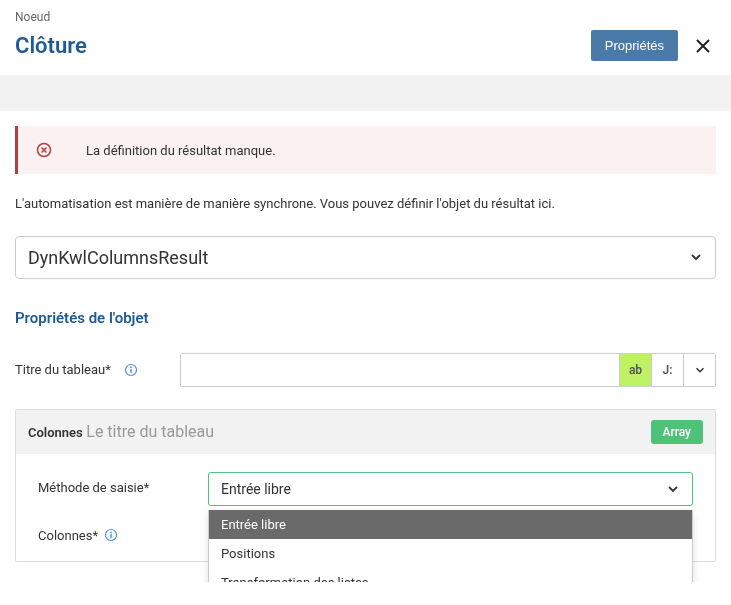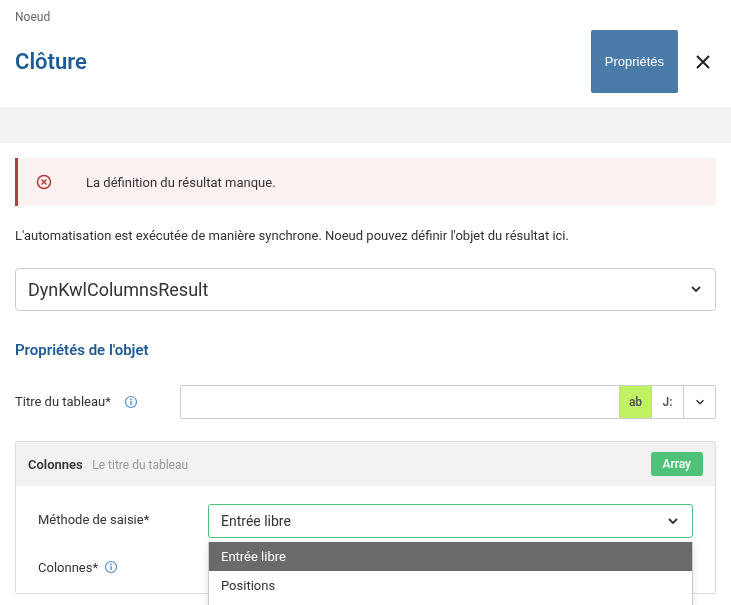--- a/index.html
+++ b/index.html
@@ -31,21 +31,21 @@
     }
     .title-actions {
       display: flex;
       align-items: center;
       gap: 12px;
     }
     .prop-btn {
       background: #4a7aa8;
       color: #fff;
       border: none;
-      padding: 24px 14px;
+      padding: 8px 14px;
       font-size: 13px;
       border-radius: 2px;
       cursor: pointer;
     }
     .close-icon {
       font-size: 22px;
       font-weight: 300;
       cursor: pointer;
       line-height: 1;
       padding: 2px 4px;
@@ -159,23 +159,23 @@
       display: flex;
       justify-content: space-between;
       align-items: center;
     }
     .panel-title {
       font-size: 13px;
       font-weight: 600;
       color: #333;
     }
     .panel-subtitle {
-      font-size: 12px;
+      font-size: 16px;
       color: #999;
-      margin-left: 6px;
+      margin-left: 0;
       font-weight: 400;
     }
     .array-badge {
       background: #4fc27a;
       color: #fff;
       padding: 5px 12px;
       font-size: 12px;
       border-radius: 3px;
       font-weight: 500;
     }
@@ -261,21 +261,21 @@
   <div class="alert">
     <span class="alert-icon">
       <svg width="16" height="16" viewBox="0 0 16 16">
         <circle cx="8" cy="8" r="6.5" stroke="#b83c3c" stroke-width="1.5" fill="none"></circle>
         <path d="M5.5 5.5 L10.5 10.5 M10.5 5.5 L5.5 10.5" stroke="#b83c3c" stroke-width="1.5"></path>
       </svg>
     </span>
     <span class="alert-text">La définition du résultat manque.</span>
   </div>
 
-  <div class="desc">L'automatisation est exécutée de manière synchrone. Noeud pouvez définir l'objet du résultat ici.</div>
+  <div class="desc">L'automatisation est manière de manière synchrone. Vous pouvez définir l'objet du résultat ici.</div>
 
   <div class="select-box">
     <span>DynKwlColumnsResult</span>
     <span>
       <svg width="14" height="14" viewBox="0 0 14 14">
           <path d="M3 5 L7 9 L11 5" stroke="#333" stroke-width="1.8" fill="none"></path>
         </svg>
     </span>
   </div>
 

